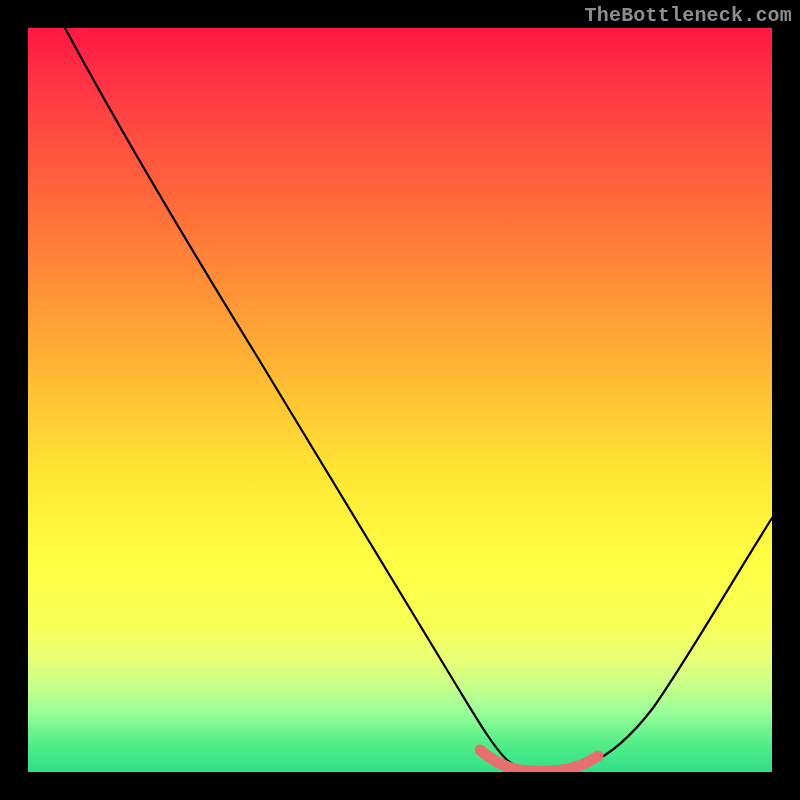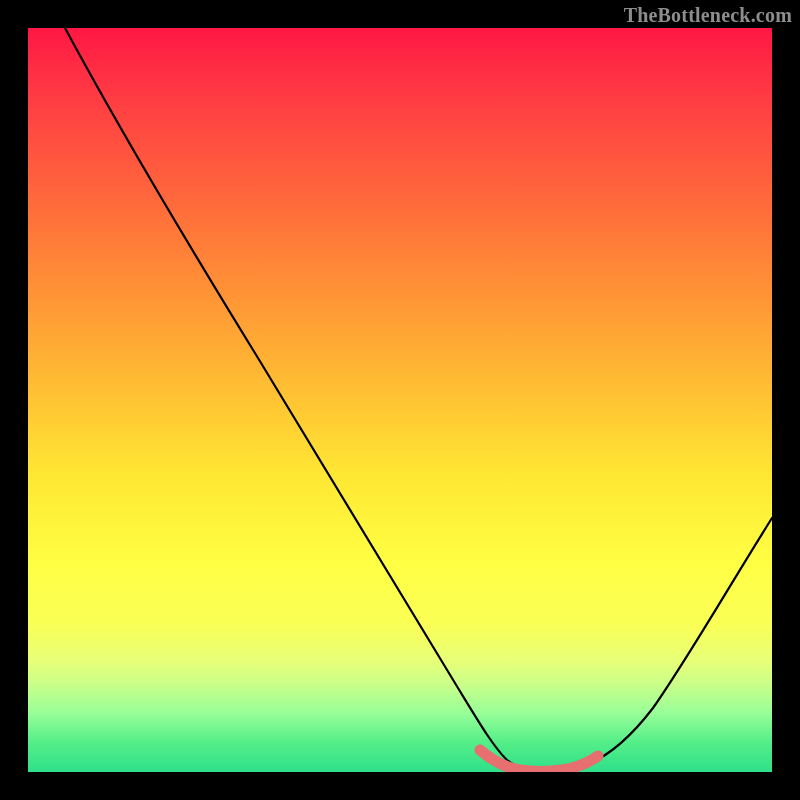--- a/index.html
+++ b/index.html
@@ -50,21 +50,21 @@
     position: absolute;
     left: 0;
     top: 0;
     width: 744px;
     height: 744px;
   }
   .watermark {
     position: absolute;
     right: 8px;
     top: 4px;
-    font-family: Liberation Serif, serif;
+    font-family: Liberation Mono, monospace;
     font-size: 20px;
     font-weight: 600;
     color: #8d8d8d;
     letter-spacing: 0.2px;
     pointer-events: none;
   }
 </style>
 </head>
 <body>
 

